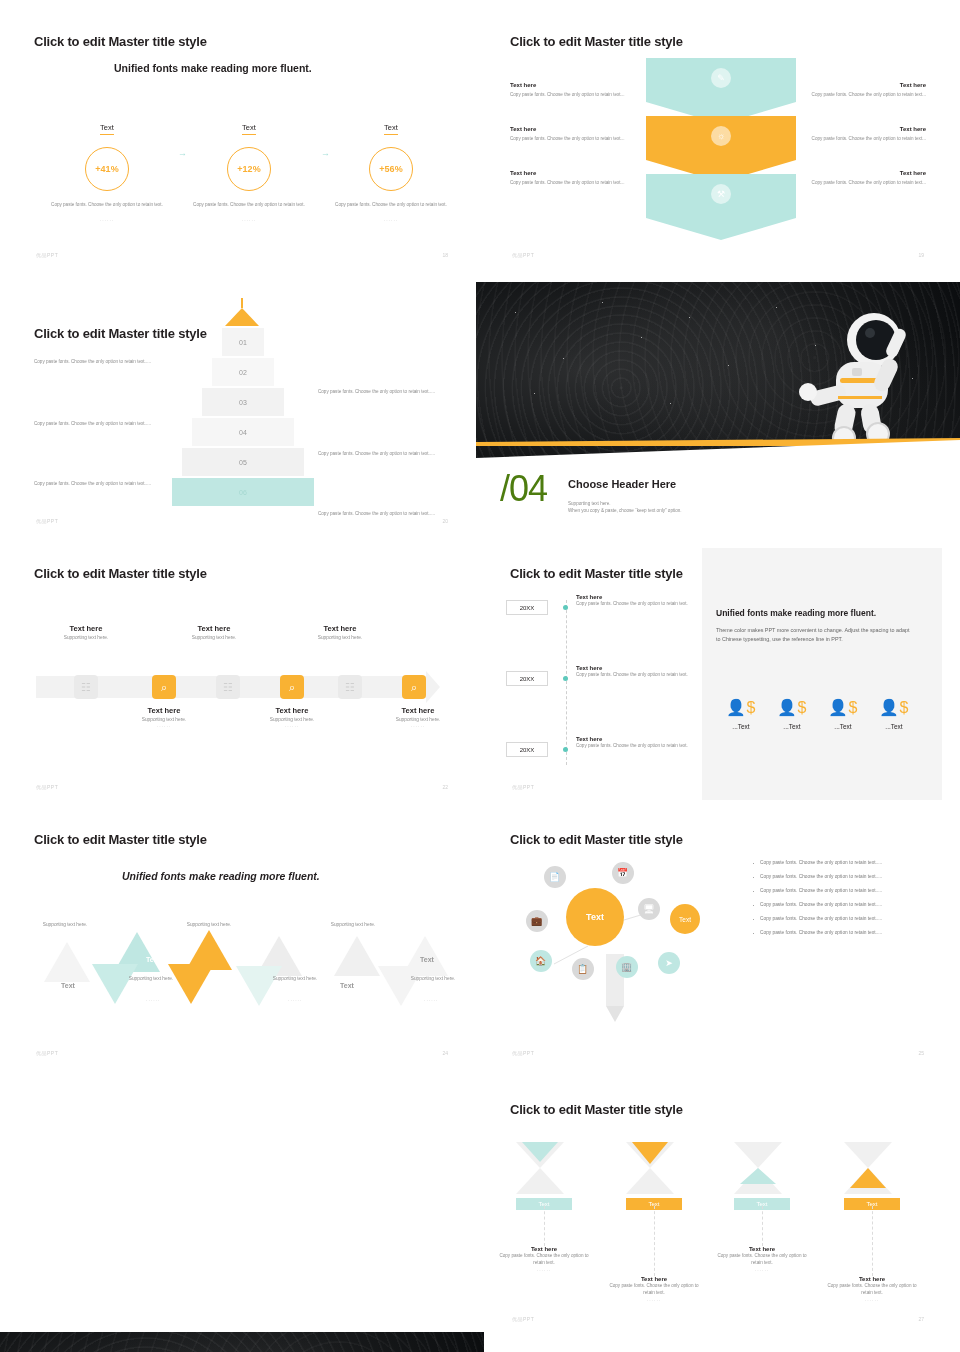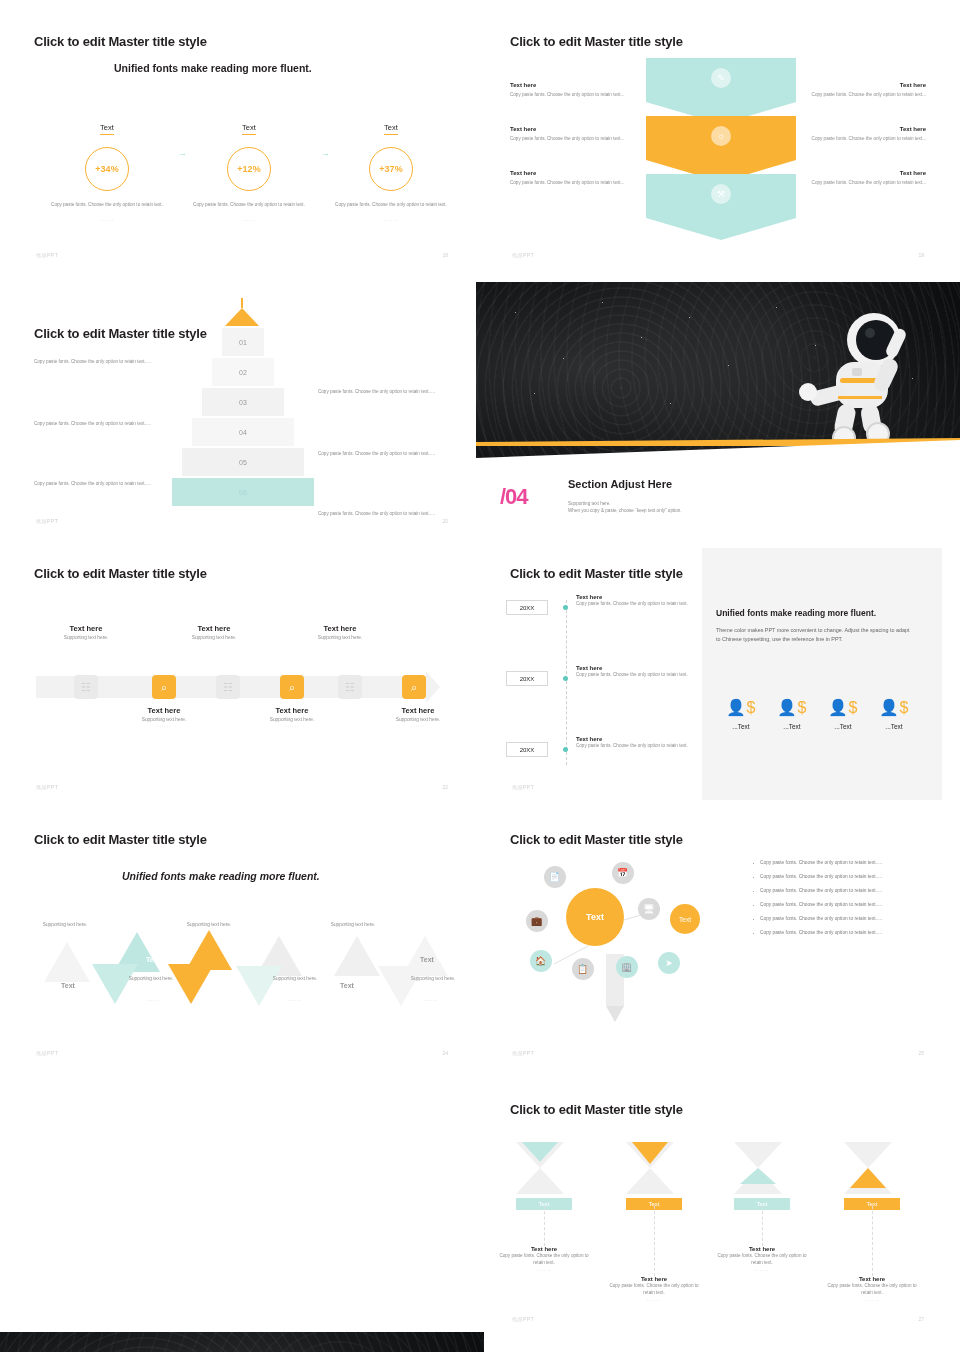--- a/index.html
+++ b/index.html
@@ -152,21 +152,21 @@
     background: #ffffff;
     clip-path: polygon(0 18px, 100% 0, 100% 100%, 0 100%);
   }
   .sect .stripe {
     position: absolute; left: 0; bottom: 88px; width: 100%; height: 8px;
     background: #f9b233;
     clip-path: polygon(0 4px, 100% 0, 100% 8px, 0 100%);
   }
   .sect .num {
     position: absolute; left: 24px; bottom: 24px;
-    font-size: 22px; font-weight: bold; color: #ec4899; letter-spacing: -1px;
+    font-size: 36px; font-weight: normal; color: #4d7c0f; letter-spacing: -1px;
   }
   .sect .sh-title { position: absolute; left: 92px; bottom: 44px; font-size: 11px; font-weight: bold; }
   .sect .sh-sub { position: absolute; left: 92px; bottom: 20px; width: 230px; }
   .astro { position: absolute; right: 22px; top: 18px; width: 160px; height: 150px; }
 
   
   .s22-head { position: absolute; left: 16px; top: 18px; }
   .track {
     position: absolute; left: 18px; top: 128px; width: 390px; height: 22px;
     background: #f2f2f2;
@@ -262,37 +262,37 @@
 <body>
 
 <div class="grid">
 
   <div class="slide col-l row-1">
     <div class="s18-head title">Click to edit Master title style</div>
     <div class="s18-sub">Unified fonts make reading more fluent.</div>
 
     <div class="kpi" style="left:24px">
       <div class="lbl">Text</div>
-      <div class="circ">+34%</div>
+      <div class="circ">+41%</div>
       <div class="desc tiny">Copy paste fonts. Choose the only option to retain text.</div>
       <div class="dd dots">......</div>
     </div>
     <div class="arrow-sm" style="left:160px">→</div>
 
     <div class="kpi" style="left:166px">
       <div class="lbl">Text</div>
       <div class="circ">+12%</div>
       <div class="desc tiny">Copy paste fonts. Choose the only option to retain text.</div>
       <div class="dd dots">......</div>
     </div>
     <div class="arrow-sm" style="left:303px">→</div>
 
     <div class="kpi" style="left:308px">
       <div class="lbl">Text</div>
-      <div class="circ">+37%</div>
+      <div class="circ">+56%</div>
       <div class="desc tiny">Copy paste fonts. Choose the only option to retain text.</div>
       <div class="dd dots">......</div>
     </div>
 
     <div class="footer-logo">优品PPT</div>
     <div class="footer-num">18</div>
   </div>
 
   <div class="slide col-r row-1">
     <div class="s19-head title">Click to edit Master title style</div>
@@ -402,21 +402,21 @@
       <circle cx="30" cy="92" r="9" fill="#f4f4f4"></circle>
       <rect x="58" y="104" width="18" height="32" rx="9" fill="#ededed" transform="rotate(12 67 120)"></rect>
       <rect x="84" y="104" width="18" height="30" rx="9" fill="#ededed" transform="rotate(-10 93 119)"></rect>
       <circle cx="66" cy="138" r="11" fill="#f4f4f4" stroke="#d5d5d5" stroke-width="2"></circle>
       <circle cx="100" cy="134" r="11" fill="#f4f4f4" stroke="#d5d5d5" stroke-width="2"></circle>
       <rect x="60" y="96" width="44" height="3" fill="#f9b233"></rect>
     </svg>
     <div class="stripe"></div>
     <div class="panel"></div>
     <div class="num">/04</div>
-    <div class="sh-title">Section Adjust Here</div>
+    <div class="sh-title">Choose Header Here</div>
     <div class="sh-sub">
       <div class="tiny">Supporting text here.</div>
       <div class="tiny">When you copy &amp; paste, choose “keep text only” option.</div>
     </div>
   </div>
 
   <div class="slide col-l row-3">
     <div class="s22-head title">Click to edit Master title style</div>
 
     <div class="track"></div>

